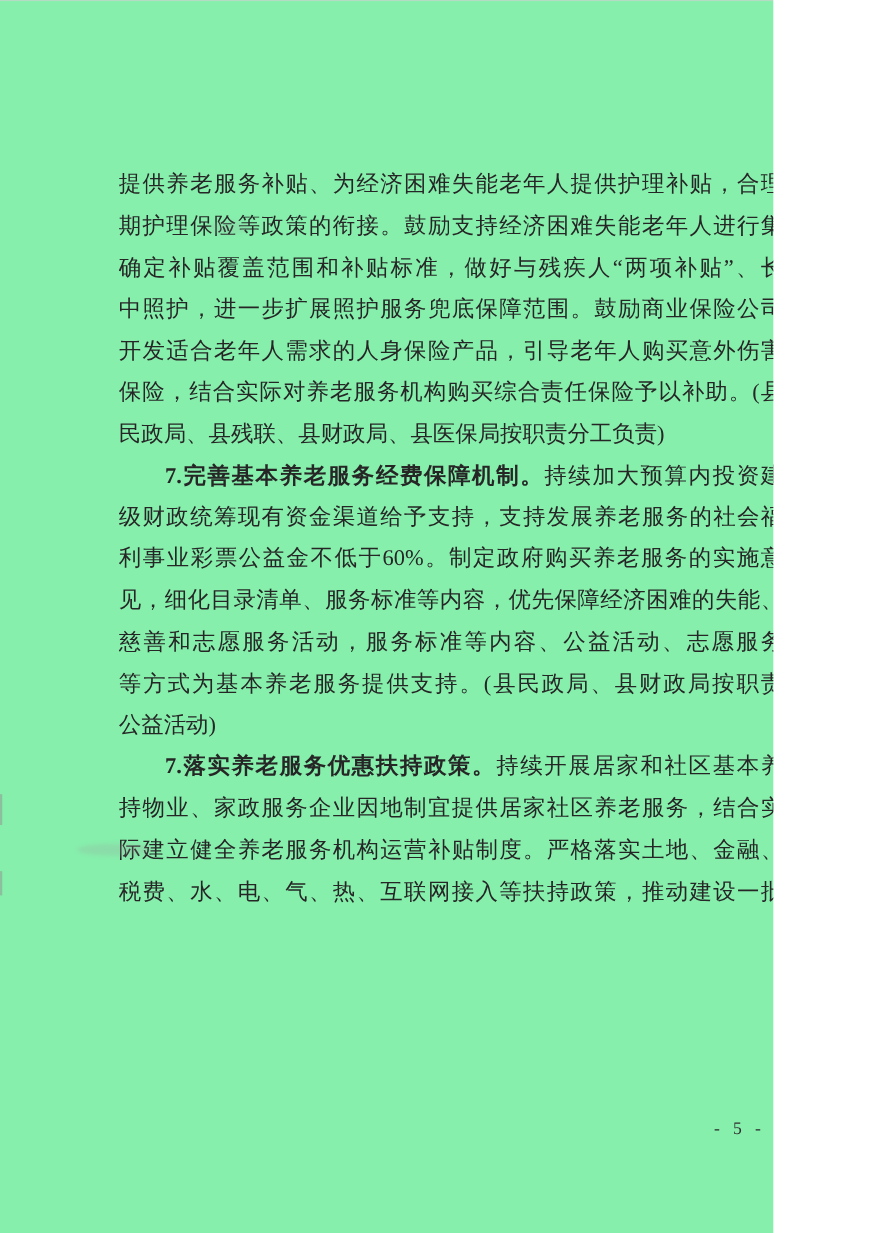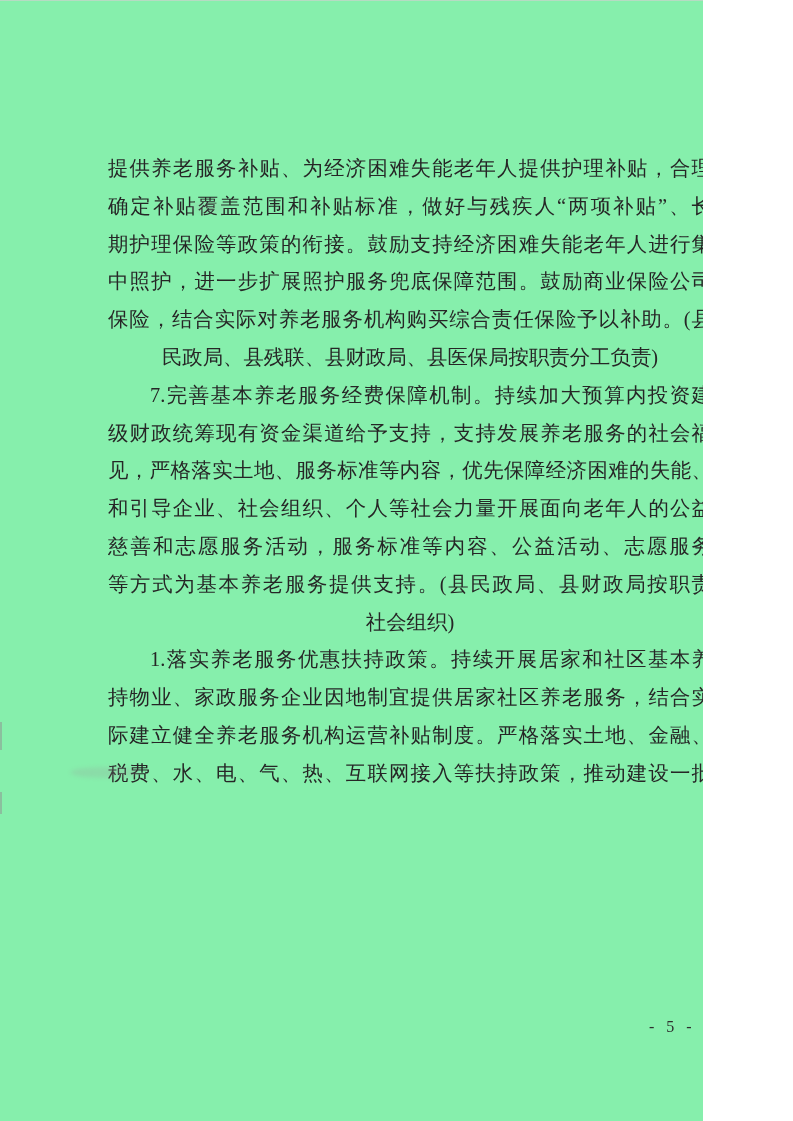--- a/index.html
+++ b/index.html
@@ -31,31 +31,30 @@
     color: #262626;
     font-size: 20.4px;
     line-height: 37.8px;
     letter-spacing: 0;
   }
 
   .line {
     height: 37.8px;
     overflow: hidden;
     white-space: normal;
-    text-align: center;
   }
   .line.justify {
     text-align: justify;
     text-align-last: justify;
   }
   .line.indent {
     padding-left: 42px;
   }
   .line .bold {
-    font-weight: 400;
+    font-weight: 700;
   }
 
   .page-number {
     position: absolute;
     left: 649px;
     top: 1018px;
     font-size: 16px;
     line-height: 18px;
     color: #2e2e2e;
     letter-spacing: 4px;
@@ -83,37 +82,38 @@
 </style>
 </head>
 <body>
 
 <div class="page">
   <div class="scan-top-line"></div>
 
   <div class="text-block">
       <div>
         <div class="line justify"><span>提供养老服务补贴、为经济困难失能老年人提供护理补贴，合理</span></div>
+        <div class="line justify"><span>期护理保险等政策的衔接。鼓励支持经济困难失能老年人进行集</span></div>
         <div class="line justify"><span>确定补贴覆盖范围和补贴标准，做好与残疾人“两项补贴”、长</span></div>
-        <div class="line justify"><span>期护理保险等政策的衔接。鼓励支持经济困难失能老年人进行集</span></div>
         <div class="line justify"><span>中照护，进一步扩展照护服务兜底保障范围。鼓励商业保险公司</span></div>
+        <div class="line justify"><span>开发适合老年人需求的人身保险产品，引导老年人购买意外伤害</span></div>
         <div class="line justify"><span>保险，结合实际对养老服务机构购买综合责任保险予以补助。(县</span></div>
         <div class="line"><span>民政局、县残联、县财政局、县医保局按职责分工负责)</span></div>
       </div>
       <div>
         <div class="line justify indent"><span class="bold">7.完善基本养老服务经费保障机制。</span><span>持续加大预算内投资建</span></div>
         <div class="line justify"><span>级财政统筹现有资金渠道给予支持，支持发展养老服务的社会福</span></div>
-        <div class="line justify"><span>见，严格落实土地、服务标准等内容，优先保障经济困难的失能、</span></div>
-        <div class="line justify"><span>和引导企业、社会组织、个人等社会力量开展面向老年人的公益</span></div>
+        <div class="line justify"><span>利事业彩票公益金不低于60%。制定政府购买养老服务的实施意</span></div>
+        <div class="line justify"><span>见，细化目录清单、服务标准等内容，优先保障经济困难的失能、</span></div>
         <div class="line justify"><span>慈善和志愿服务活动，服务标准等内容、公益活动、志愿服务</span></div>
         <div class="line justify"><span>等方式为基本养老服务提供支持。(县民政局、县财政局按职责</span></div>
-        <div class="line"><span>社会组织)</span></div>
+        <div class="line"><span>公益活动)</span></div>
       </div>
       <div>
-        <div class="line justify indent"><span class="bold">1.落实养老服务优惠扶持政策。</span><span>持续开展居家和社区基本养</span></div>
+        <div class="line justify indent"><span class="bold">7.落实养老服务优惠扶持政策。</span><span>持续开展居家和社区基本养</span></div>
         <div class="line justify"><span>持物业、家政服务企业因地制宜提供居家社区养老服务，结合实</span></div>
         <div class="line justify"><span>际建立健全养老服务机构运营补贴制度。严格落实土地、金融、</span></div>
         <div class="line justify"><span>税费、水、电、气、热、互联网接入等扶持政策，推动建设一批</span></div>
       </div>
     </div>
 
   <div class="smudge smudge-1"></div>
   <div class="smudge smudge-2"></div>
   <div class="edge-mark edge-mark-1"></div>
   <div class="edge-mark edge-mark-2"></div>

